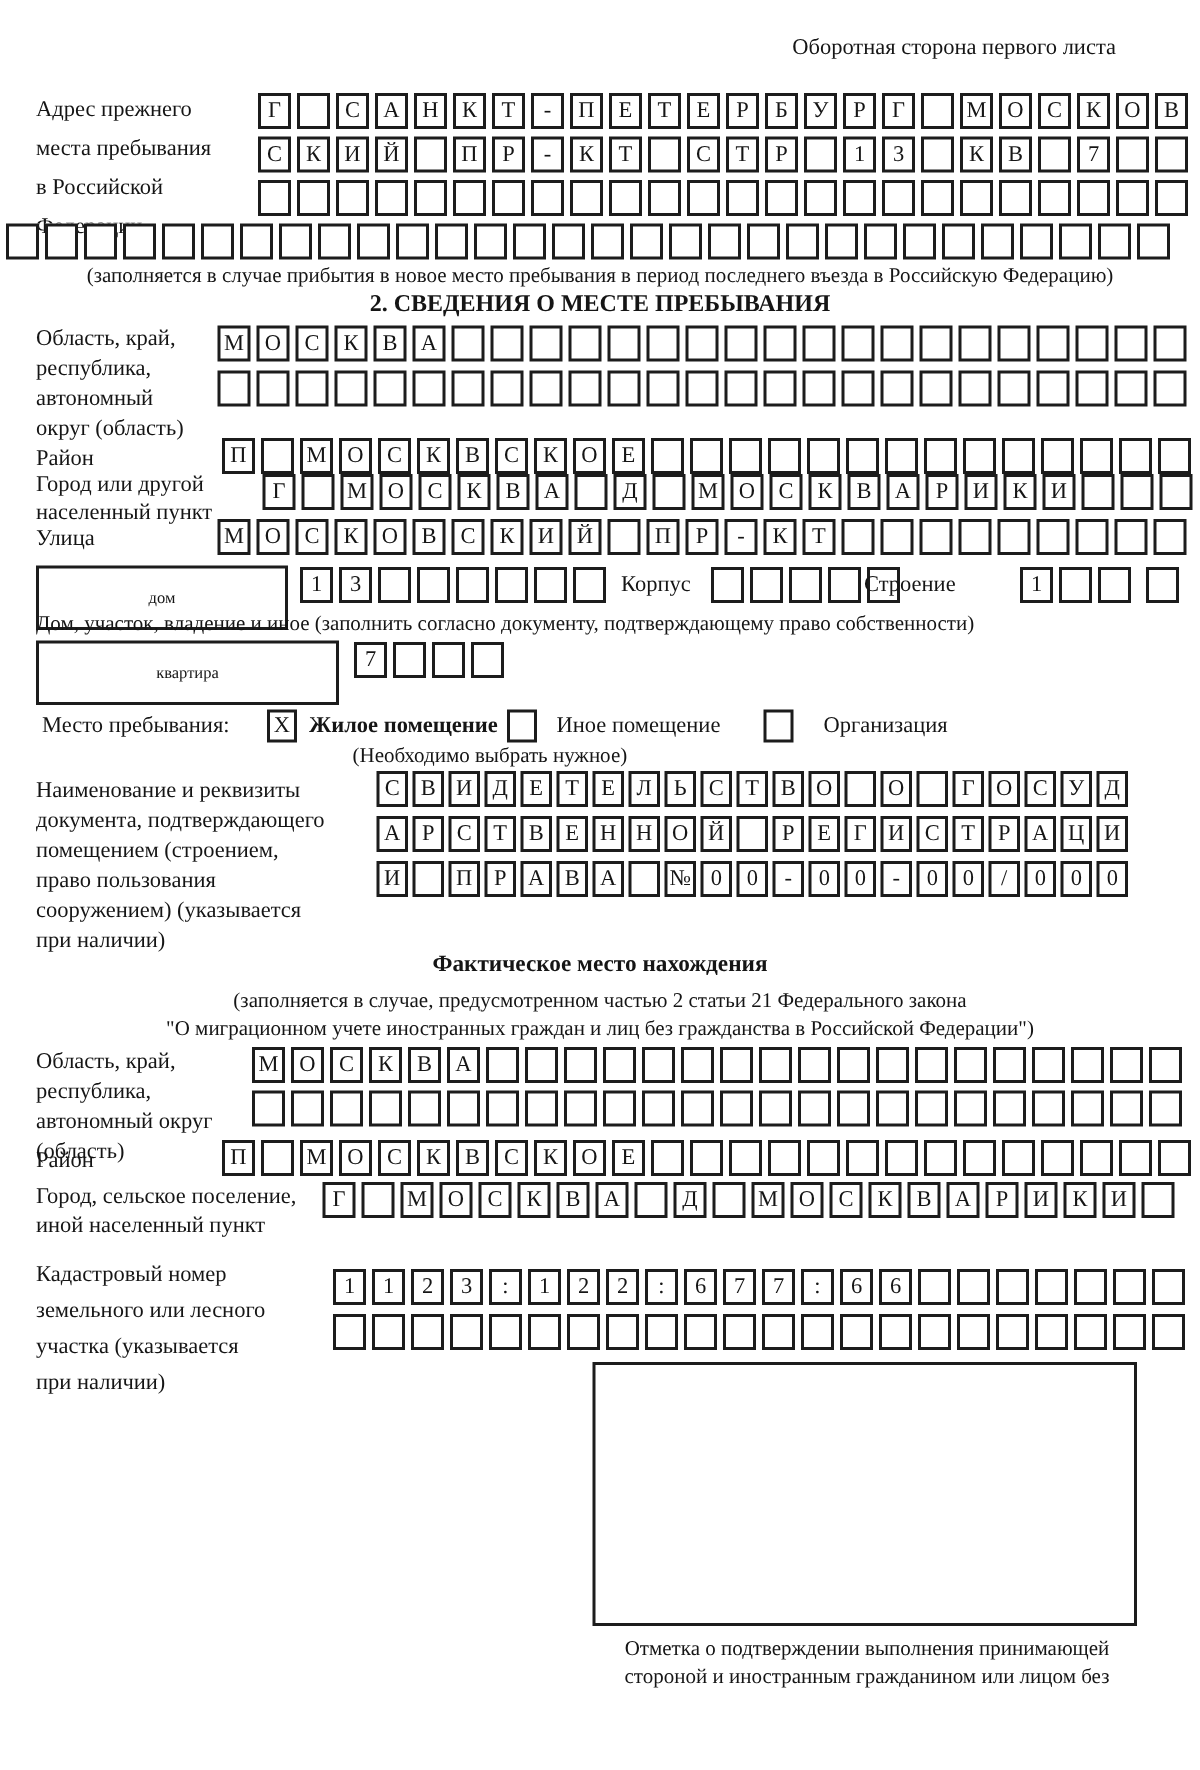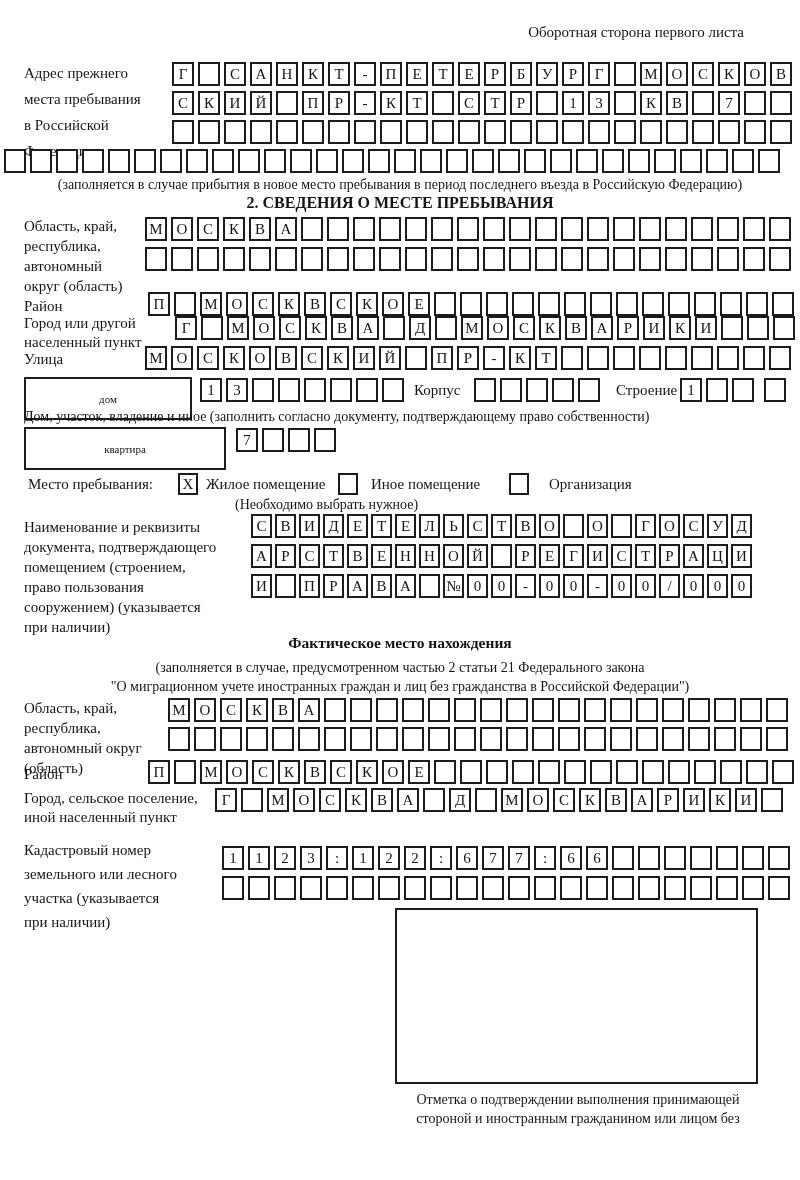--- a/index.html
+++ b/index.html
@@ -322,21 +322,21 @@
       <span class="cell"></span>
     </div>
   <div class="inline-lbl" style="left:414px;top:377px;">Корпус</div>
   <div class="cells" style="left:474px;top:378px;">
       <span class="cell"></span>
       <span class="cell"></span>
       <span class="cell"></span>
       <span class="cell"></span>
       <span class="cell"></span>
     </div>
-  <div class="inline-lbl" style="left:616px;top:377px;text-align:center;">Строение</div>
+  <div class="inline-lbl" style="left:576px;top:377px;text-align:center;">Строение</div>
   <div class="cells" style="left:680px;top:378px;">
       <span class="cell">1</span>
       <span class="cell"></span>
       <span class="cell"></span>
     </div>
   <div class="cells" style="left:764px;top:378px;">
       <span class="cell"></span>
     </div>
   <div class="caption" style="left:24px;top:409px;">Дом, участок, владение и иное (заполнить согласно документу, подтверждающему право собственности)</div>
 
@@ -344,21 +344,21 @@
   <div class="cells" style="left:236px;top:428px;">
       <span class="cell">7</span>
       <span class="cell"></span>
       <span class="cell"></span>
       <span class="cell"></span>
     </div>
 
   <div class="abs" style="left:0;top:473px;width:800px;height:26px;">
     <span class="inline-lbl" style="left:28px;top:0;line-height:22px;">Место пребывания:</span>
     <span class="checkbox" style="left:178px;top:0;">X</span>
-    <span class="inline-lbl" style="left:206px;top:0;line-height:22px;">Жилое помещение</span>
+    <span class="inline-lbl" style="left:206px;top:0;line-height:22px;font-weight:bold;">Жилое помещение</span>
     <span class="checkbox" style="left:338px;top:0;"></span>
     <span class="inline-lbl" style="left:371px;top:0;line-height:22px;">Иное помещение</span>
     <span class="checkbox" style="left:509px;top:0;"></span>
     <span class="inline-lbl" style="left:549px;top:0;line-height:22px;">Организация</span>
   </div>
   <div class="caption" style="left:235px;top:497px;">(Необходимо выбрать нужное)</div>
 
   <div class="lbl" style="left:24px;top:517px;">
       <div>Наименование и реквизиты</div>
       <div>документа, подтверждающего</div>

